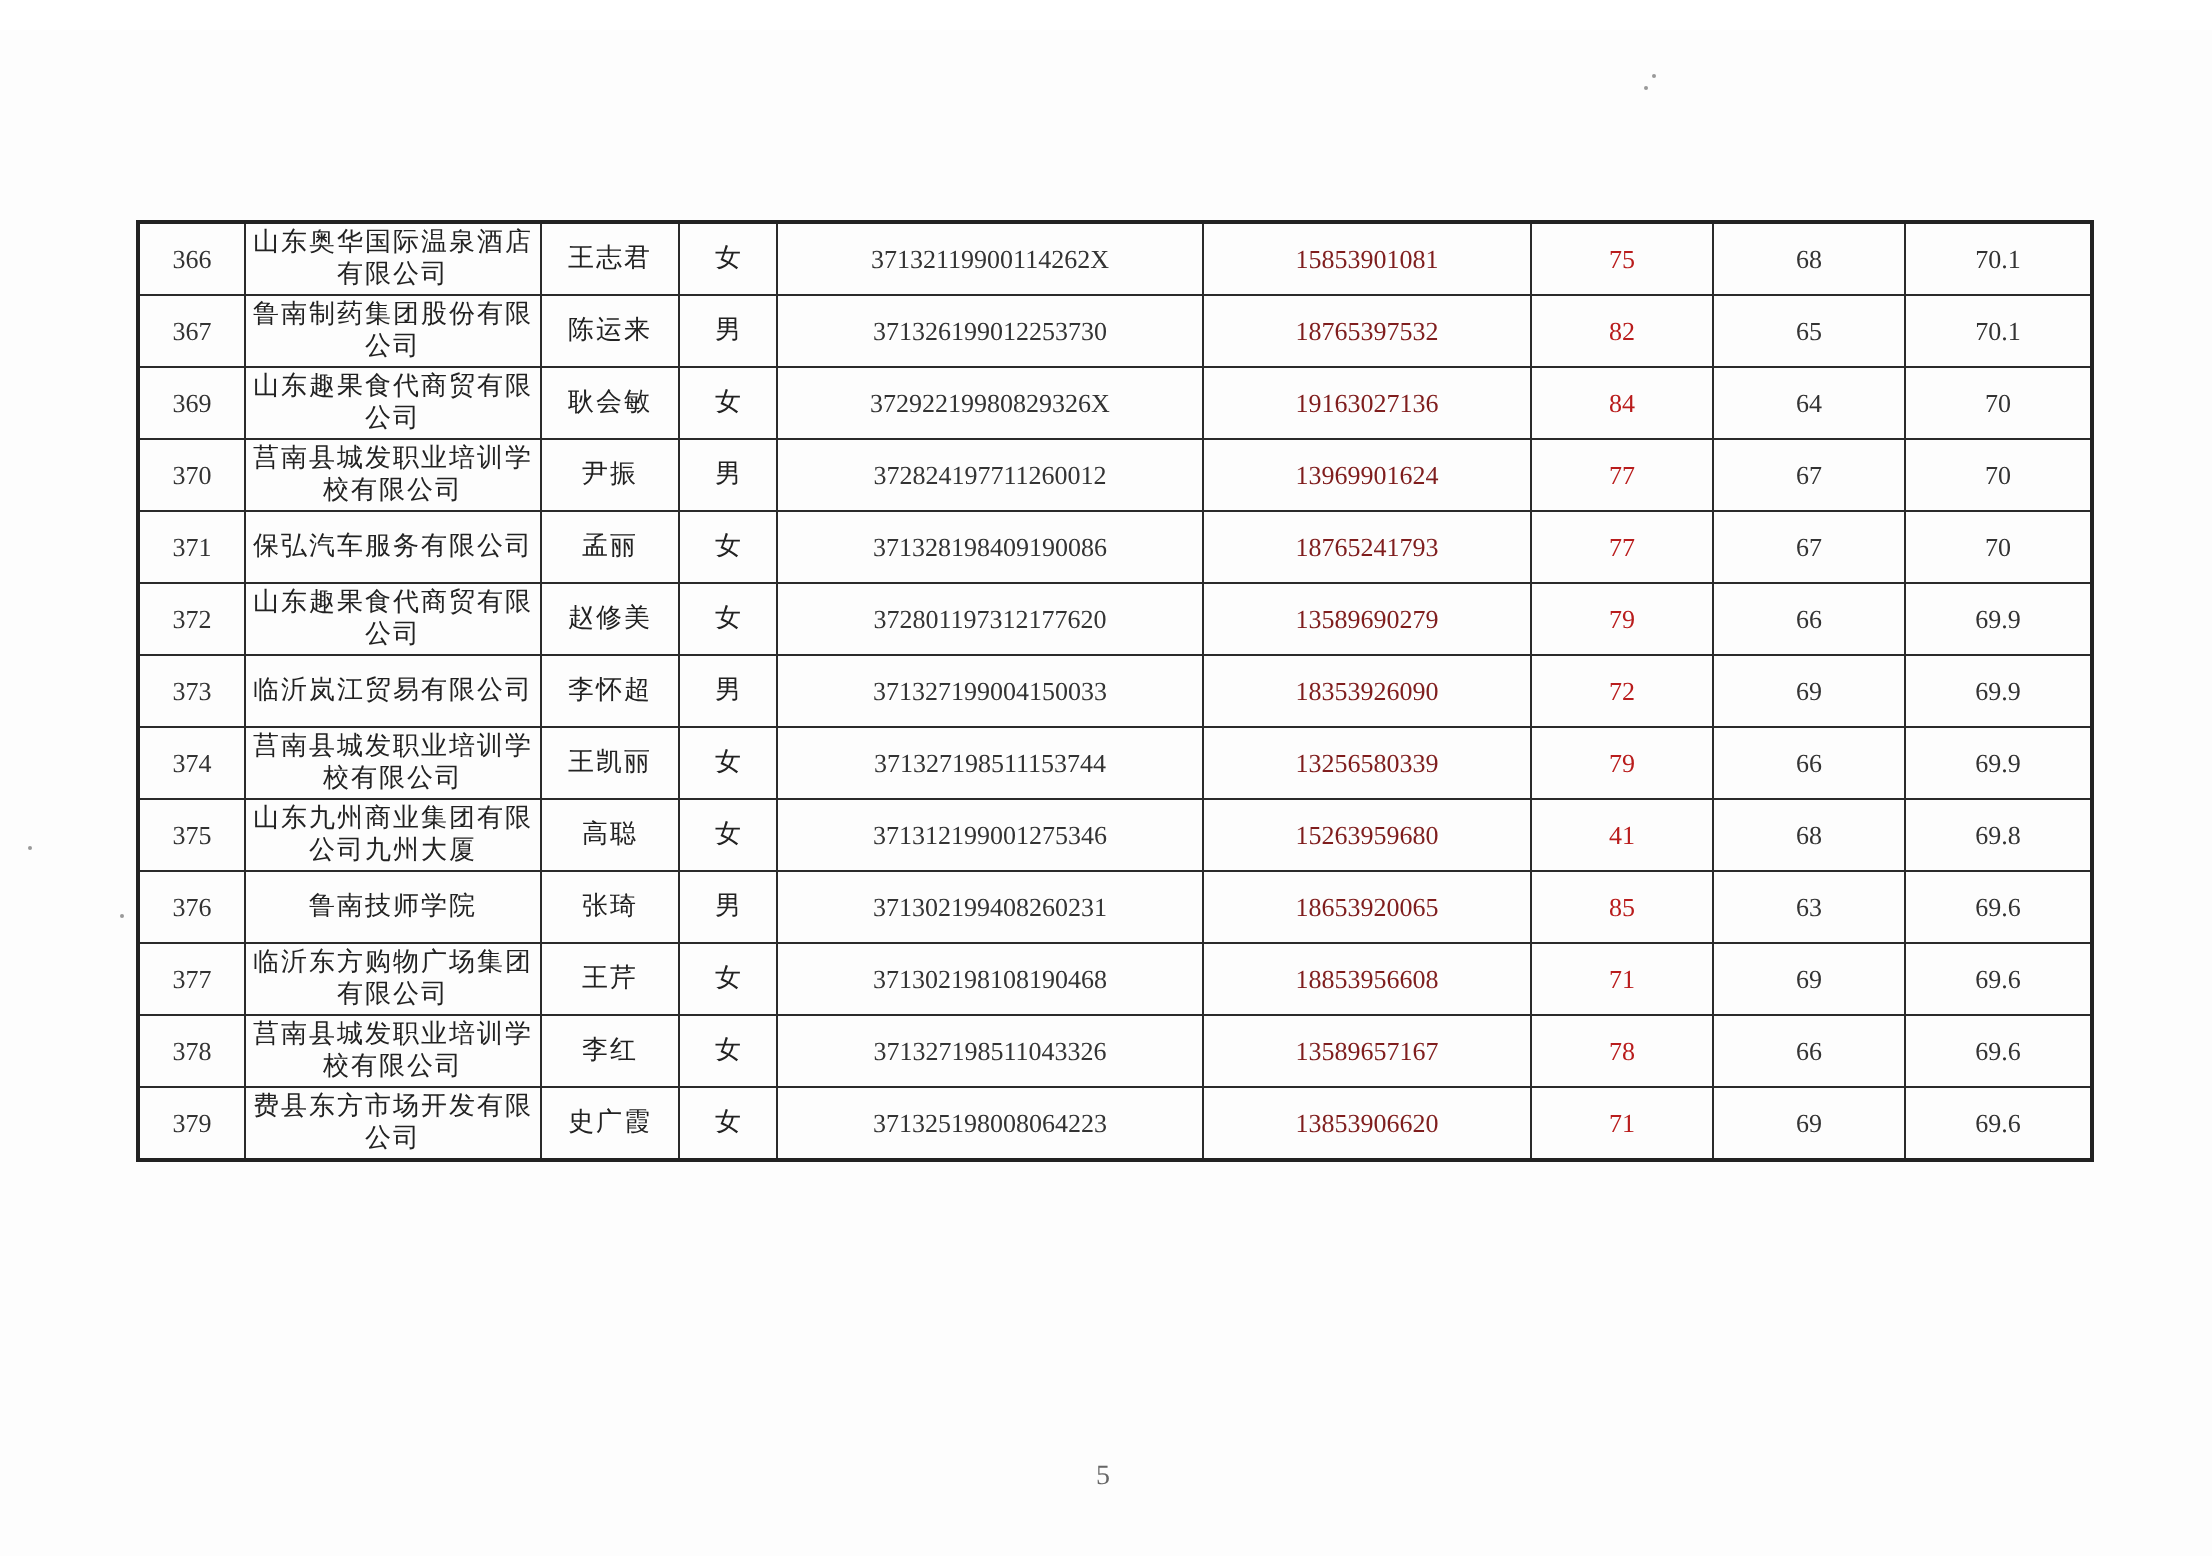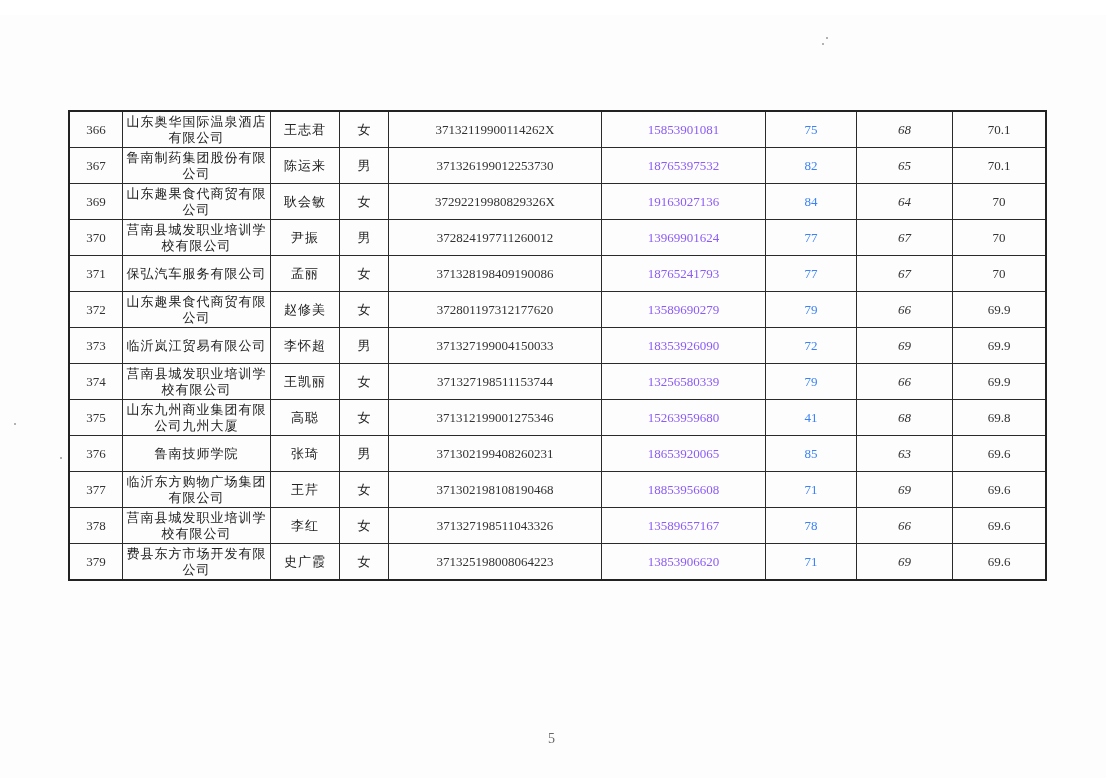--- a/index.html
+++ b/index.html
@@ -39,23 +39,23 @@
       vertical-align: middle;
       font-size: 13px;
       line-height: 16px;
       overflow: hidden;
     }
     td.c-idx { width: 52px; font-family: "Liberation Serif", serif; font-size: 13px; color: #333; }
     td.c-org { width: 147px; font-family: "DejaVu Sans", sans-serif; font-size: 13px; letter-spacing: 1px; color: #222; line-height: 15px; }
     td.c-name { width: 68px; font-family: "DejaVu Sans", sans-serif; font-size: 13.5px; letter-spacing: 1px; color: #222; }
     td.c-sex { width: 48px; font-family: "DejaVu Sans", sans-serif; font-size: 13.5px; color: #222; }
     td.c-id { width: 212px; font-family: "Liberation Serif", serif; font-size: 13.5px; color: #333; }
-    td.c-phone { width: 163px; font-family: "Liberation Serif", serif; font-size: 13.5px; color: #8b5cf6; }
-    td.c-s1 { width: 90px; font-family: "Liberation Serif", serif; font-size: 14px; color: #3b82f6; }
-    td.c-s2 { width: 95px; font-family: "Liberation Serif", serif; font-size: 14px; color: #333; font-style: italic; }
+    td.c-phone { width: 163px; font-family: "Liberation Serif", serif; font-size: 13.5px; color: #7f1d1d; }
+    td.c-s1 { width: 90px; font-family: "Liberation Serif", serif; font-size: 14px; color: #b91c1c; }
+    td.c-s2 { width: 95px; font-family: "Liberation Serif", serif; font-size: 14px; color: #333; }
     td.c-total { width: 92px; font-family: "Liberation Serif", serif; font-size: 14px; color: #333; margin-top: 24px; }
     .page-number {
       position: absolute;
       left: 548px;
       top: 716px;
       font-family: "Liberation Serif", serif;
       font-size: 14px;
       color: #666;
     }
     .speck {

